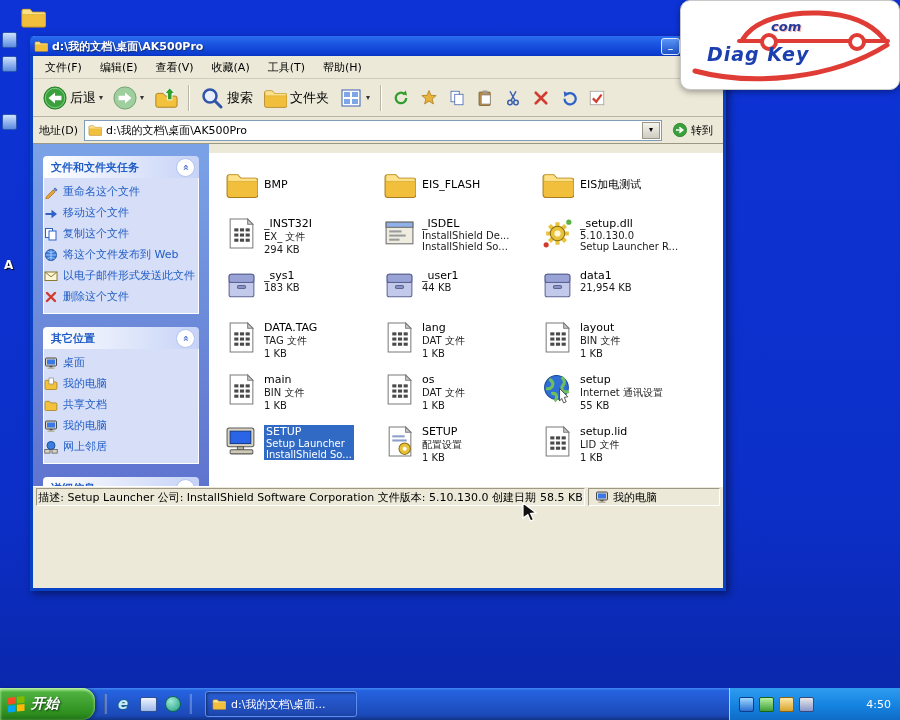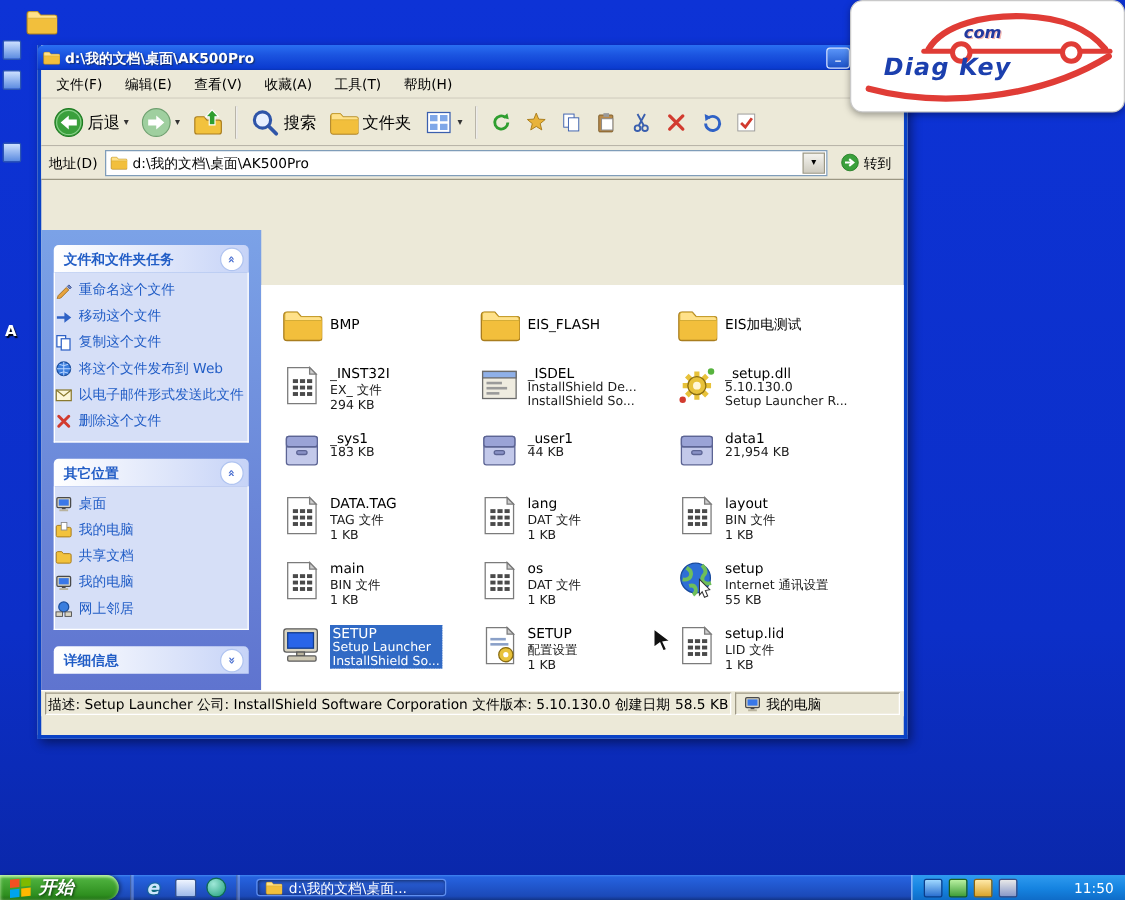--- a/index.html
+++ b/index.html
@@ -32,21 +32,21 @@
   .dd{font-size:8px;color:#333;}
   .tsep{width:1px;height:26px;background:#b9b5a9;border-right:1px solid #fff;margin:0 4px;}
 
   .addrbar{display:flex;align-items:center;gap:6px;padding:2px 6px;background:#ece9d8;border-bottom:1px solid #9b9783;height:22px;font-size:11px;}
   .addr-input{flex:1;height:19px;background:#fff;border:1px solid #7f9db9;display:flex;align-items:center;gap:4px;padding:0 1px 0 3px;}
   .addr-text{flex:1;font-size:11px;white-space:nowrap;overflow:hidden;}
   .addr-dd{width:16px;height:15px;background:linear-gradient(#f4f3ee,#cfccc0);border:1px solid #9b9783;font-size:8px;text-align:center;line-height:14px;}
   .go{display:flex;align-items:center;gap:3px;padding:0 4px;}
   .t16{width:16px;height:16px;flex:none;}
 
-  .content{display:flex;height:408px;align-items:flex-end;}
+  .content{display:flex;height:342px;}
   .taskpane{width:176px;flex:none;background:linear-gradient(180deg,#7ba2e7 0%,#6a86d8 60%,#5f74cf 100%);padding:12px 10px 0;box-sizing:border-box;overflow:hidden;}
   .panel{margin-bottom:13px;}
   .panel-hd{height:22px;background:linear-gradient(90deg,#ffffff 0%,#c6d3f7 100%);border-radius:4px 4px 0 0;display:flex;align-items:center;justify-content:space-between;padding:0 4px 0 8px;}
   .panel-title{color:#215dc6;font-weight:bold;font-size:11px;white-space:nowrap;}
   .chev{width:17px;height:17px;border-radius:50%;background:#fff;border:1px solid #b0c4f0;color:#4a6fd0;font-size:10px;font-weight:bold;display:flex;align-items:center;justify-content:center;}
   .chev span{display:block;transform:rotate(-90deg);}
   .chev.down span{transform:rotate(90deg);}
   .panel-bd{background:#d6dff7;border:1px solid #fff;border-top:none;padding:7px 0 9px;display:flex;flex-direction:column;gap:7px;}
   .task{display:flex;gap:5px;align-items:flex-start;color:#215dc6;font-size:11px;line-height:1.25;cursor:pointer;}
   .si{width:14px;height:14px;flex:none;margin-top:0;}
@@ -60,21 +60,21 @@
   .l2,.l3{font-size:10px;color:#1a1a1a;white-space:nowrap;overflow:hidden;}
   .ftxt.sel{background:#316ac5;outline:1px dotted #fff;padding:0 2px;}
   .ftxt.sel .l1,.ftxt.sel .l2,.ftxt.sel .l3{color:#fff;}
 
   .statusbar{display:flex;align-items:center;height:21px;background:#ece9d8;border-top:1px solid #fff;font-size:11px;padding:1px 3px;gap:3px;box-sizing:border-box;}
   .spane{border:1px solid;border-color:#9d9884 #fff #fff #9d9884;height:16px;display:flex;align-items:center;gap:4px;padding:0 6px;white-space:nowrap;overflow:hidden;}
   .spane.desc{flex:1;justify-content:center;}
   .spane.loc{width:118px;flex:none;}
 
   
-  .taskbar{position:absolute;left:0;bottom:0;width:900px;height:20px;background:linear-gradient(180deg,#4187f2 0%,#2663e0 8%,#1b49b8 85%,#123488 100%);display:flex;align-items:stretch;z-index:30;}
+  .taskbar{position:absolute;left:0;bottom:0;width:900px;height:32px;background:linear-gradient(180deg,#4187f2 0%,#2663e0 8%,#1b49b8 85%,#123488 100%);display:flex;align-items:stretch;z-index:30;}
   .start{width:76px;flex:none;background:linear-gradient(180deg,#8fe07f 0%,#4eb13e 14%,#2e8f1f 80%,#1f6f14 100%);border-radius:0 13px 13px 0;display:flex;align-items:center;gap:5px;padding:0 12px 0 7px;color:#fff;font-weight:bold;font-style:italic;font-size:14px;text-shadow:1px 1px 2px #123b10;box-shadow:inset 0 1px 3px #c8f5b0, 2px 0 3px rgba(0,0,0,.35);}
   .flag{width:19px;height:17px;}
   .qlwrap{display:flex;align-items:center;gap:7px;padding:0 9px;}
   .qdiv{width:2px;height:20px;background:rgba(255,255,255,.25);border-left:1px solid rgba(0,0,0,.25);}
   .ql{width:18px;height:18px;display:flex;align-items:center;justify-content:center;}
   .ql.ie{color:#cfe6ff;font-weight:bold;font-style:italic;font-size:15px;text-shadow:0 0 2px #083;}
   .ql .qbox{width:15px;height:13px;background:linear-gradient(#eef4ff,#9db9ea);border:1px solid #32508f;border-radius:2px;}
   .ql .qteal{width:14px;height:14px;border-radius:50%;background:radial-gradient(circle at 35% 30%,#9fe8d8,#1e9e7a);border:1px solid #0d6a50;}
   .taskbtn{margin:3px 4px;width:138px;flex:none;background:linear-gradient(180deg,#2a5fd8,#1c46ae);border:1px solid #5f8ff0;border-radius:3px;display:flex;align-items:center;gap:5px;padding:0 6px;color:#fff;font-size:11px;box-shadow:inset 1px 1px 3px rgba(0,0,0,.5);white-space:nowrap;overflow:hidden;}
   .tray{margin-left:auto;width:152px;flex:none;background:linear-gradient(180deg,#2f9bf0 0%,#1583e0 55%,#0f6cc8 100%);border-left:1px solid #9cd0ff;display:flex;align-items:center;gap:5px;padding:0 9px;color:#fff;}
@@ -727,17 +727,17 @@
       <svg class="t14" viewBox="0 0 32 32">
           <use href="#sym-folder"></use>
         </svg>
       <span>d:\我的文档\桌面...</span>
     </div>
     <div class="tray">
       <span class="tico" style="background:linear-gradient(#9fd8ff,#2a6fd0);border:1px solid #0c3e8a;"></span>
       <span class="tico" style="background:linear-gradient(#b8f0a0,#3f9e38);border:1px solid #1d6018;"></span>
       <span class="tico" style="background:linear-gradient(#ffe9a8,#d8a32a);border:1px solid #8a6410;"></span>
       <span class="tico" style="background:linear-gradient(#e8e8e8,#8898c8);border:1px solid #3a4a80;"></span>
-      <span class="time">11:50</span>
+      <span class="time">4:50</span>
     </div>
   </div>
 
 </div>
 
 </body></html>

